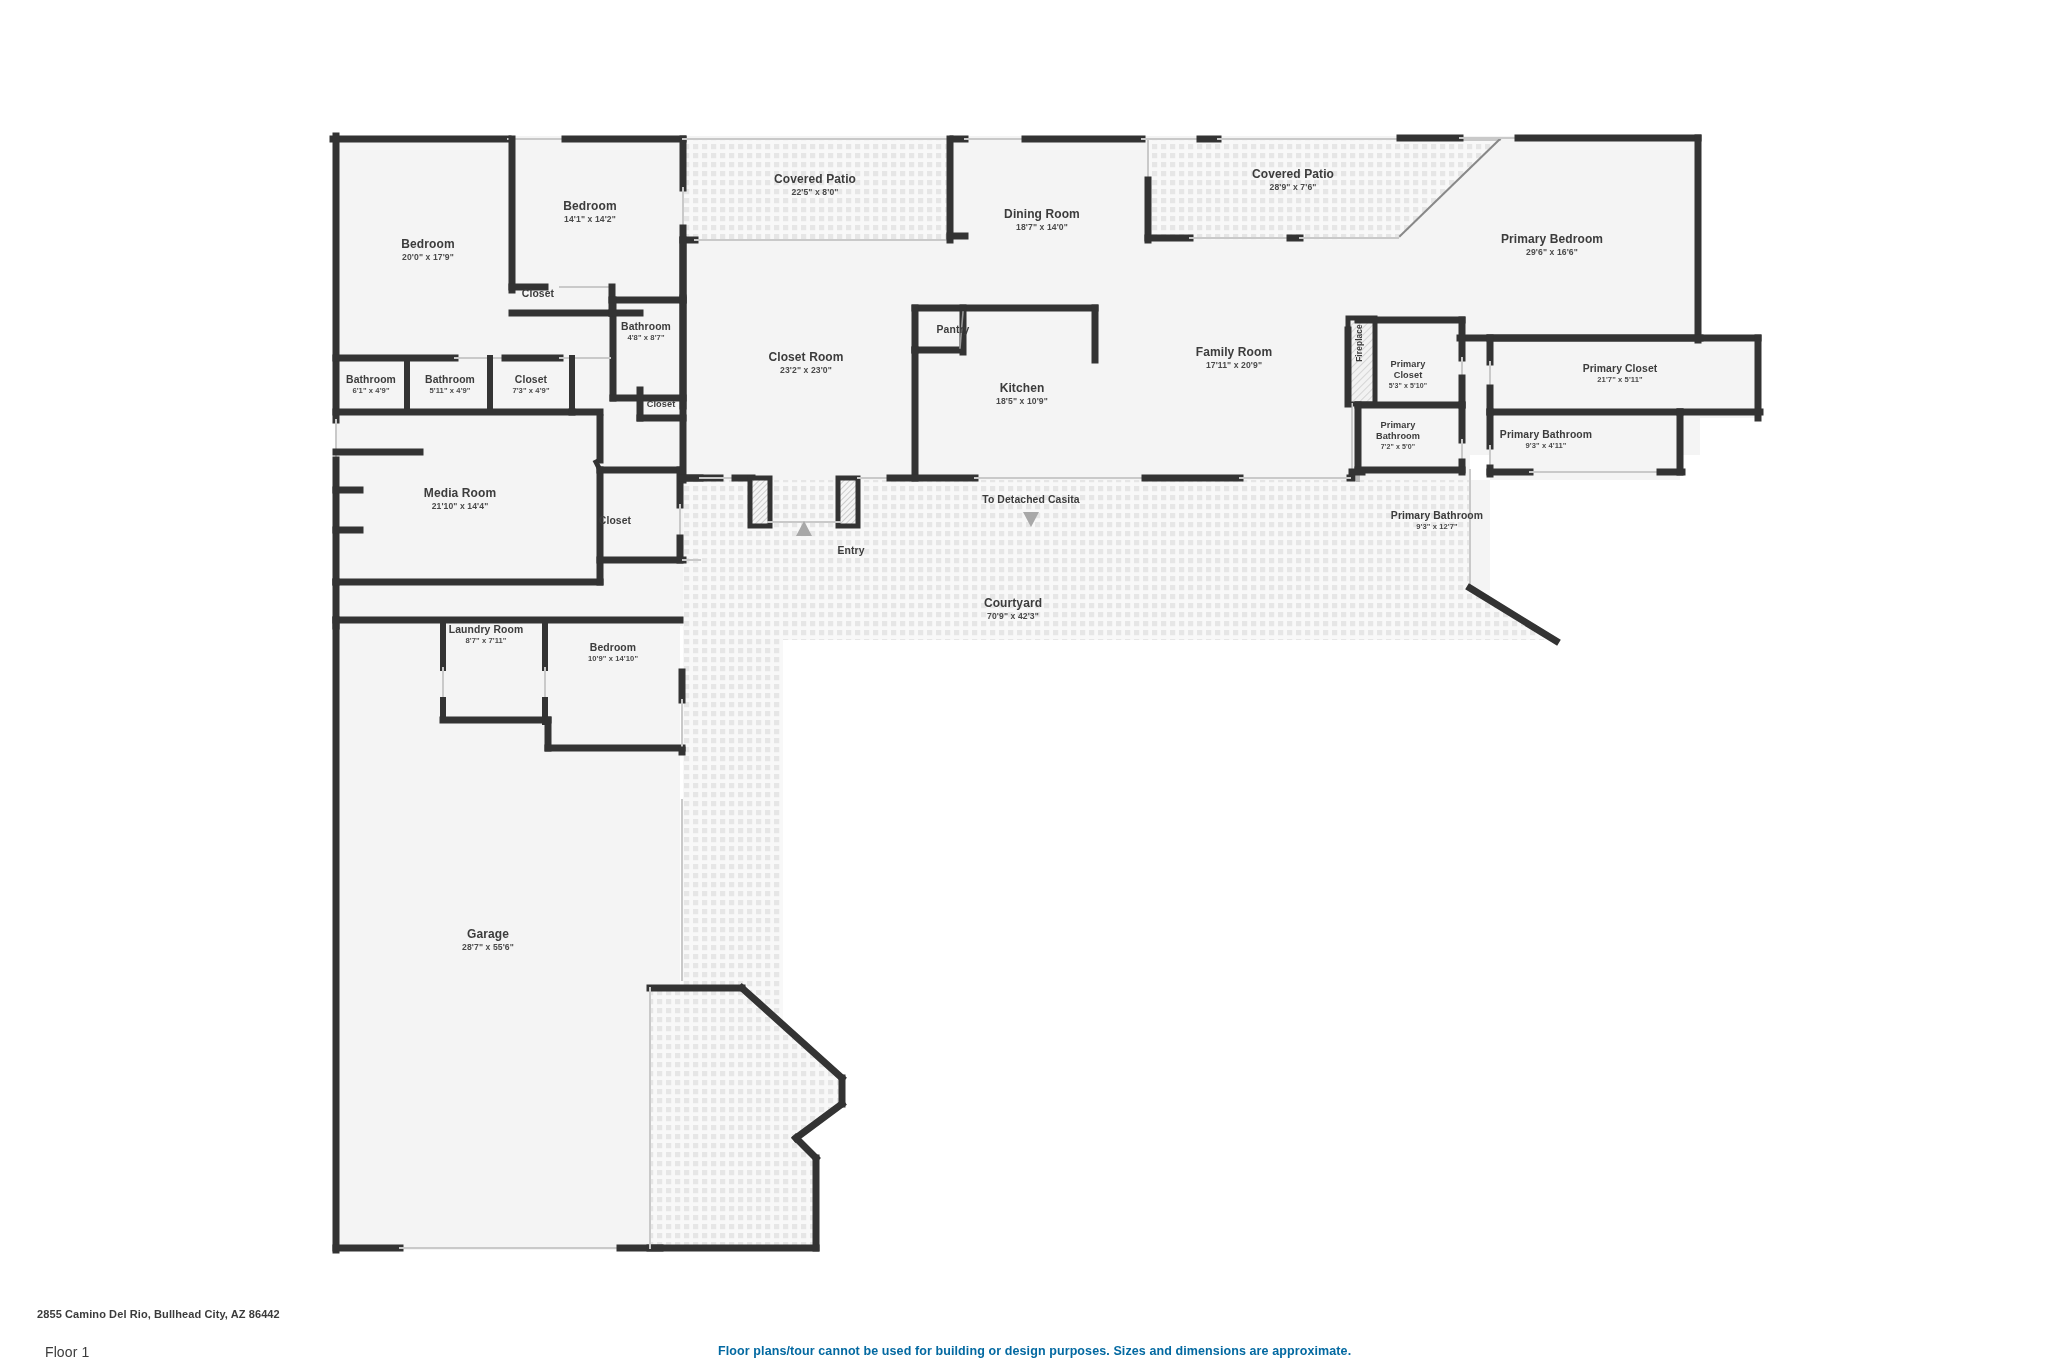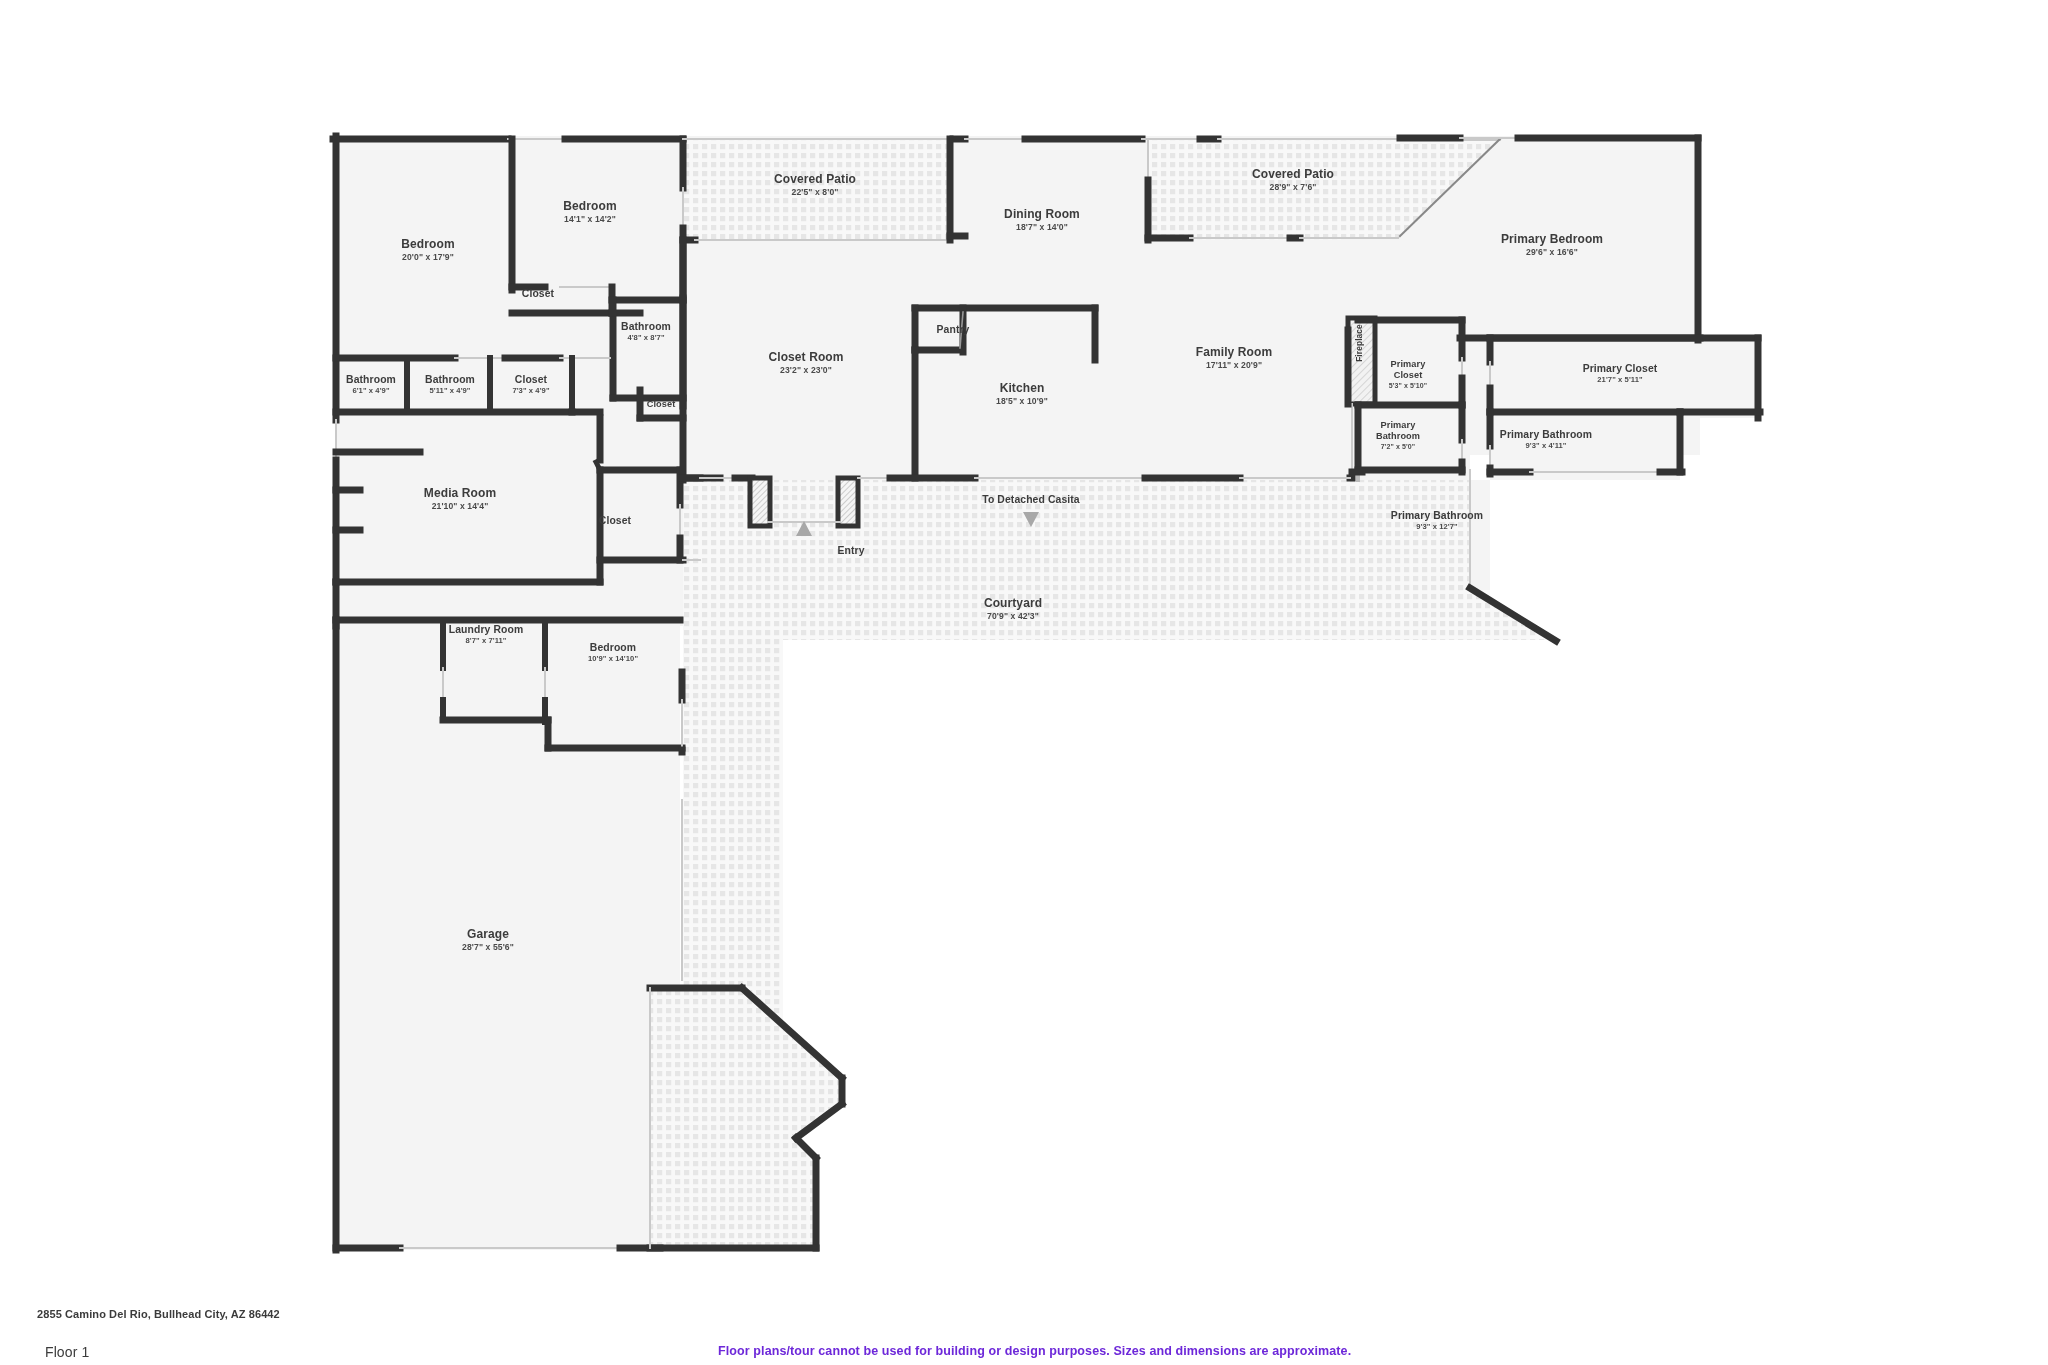--- a/index.html
+++ b/index.html
@@ -81,21 +81,21 @@
     color: #3b3b3b;
     letter-spacing: .1px;
     margin-left: 8px;
   }
   .footer-disclaimer {
     position: absolute;
     left: 718px;
     top: 1344px;
     font-size: 12.5px;
     font-weight: bold;
-    color: #6d28d9;
+    color: #0369a1;
     letter-spacing: .1px;
   }
 </style>
 </head>
 <body>
 
 <div id="page">
 
   <svg id="plan" viewBox="0 0 2048 1280">
     <defs>

